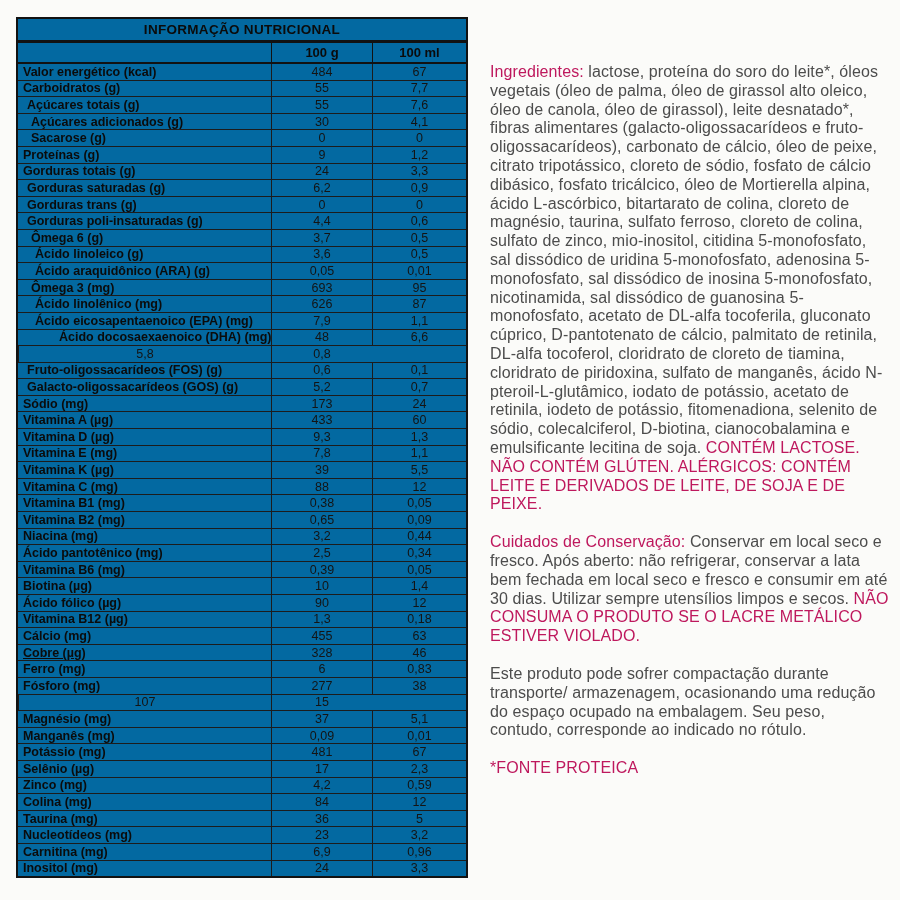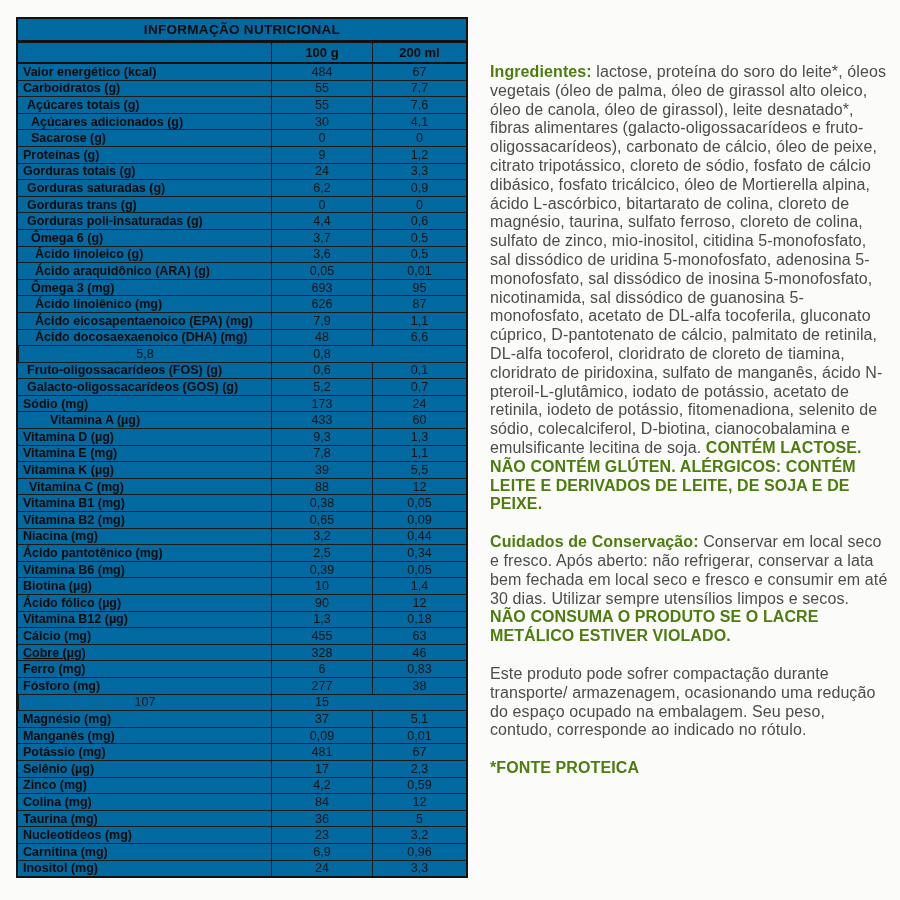--- a/index.html
+++ b/index.html
@@ -45,31 +45,31 @@
     display:flex;align-items:center;justify-content:center;
     font-size:12.5px;font-weight:normal;color:#141414;
   }
   
   .info-col{
     position:absolute;left:490px;top:63px;width:399px;
     font-size:16px;line-height:18.8px;color:#4c4c4c;
     letter-spacing:.1px;
   }
   .info-col p{margin:0 0 19px 0;}
-  .info-col b{color:#4d7c0f;font-weight:bold;}
+  .info-col b{color:#be185d;font-weight:normal;}
 </style>
 </head>
 <body>
 
 <div class="nutri-table">
   <div class="t-title">INFORMAÇÃO NUTRICIONAL</div>
   <div class="t-head">
     <div class="hc"></div>
     <div class="hc h100g">100 g</div>
-    <div class="hc">200 ml</div>
+    <div class="hc">100 ml</div>
   </div>
   <div class="t-body">
       <div class="t-row">
         <div class="lbl" style="padding-left: 5px;">Valor energético (kcal)</div>
         <div class="val">484</div>
         <div class="val">67</div>
       </div>
       <div class="t-row">
         <div class="lbl" style="padding-left: 5px;">Carboidratos (g)</div>
         <div class="val">55</div>
@@ -139,21 +139,21 @@
         <div class="lbl" style="padding-left: 17px;">Ácido linolênico (mg)</div>
         <div class="val">626</div>
         <div class="val">87</div>
       </div>
       <div class="t-row">
         <div class="lbl" style="padding-left: 17px;">Ácido eicosapentaenoico (EPA) (mg)</div>
         <div class="val">7,9</div>
         <div class="val">1,1</div>
       </div>
       <div class="t-row">
-        <div class="lbl" style="padding-left: 17px;">Ácido docosaexaenoico (DHA) (mg)</div>
+        <div class="lbl" style="padding-left: 17px; margin-left: 24px;">Ácido docosaexaenoico (DHA) (mg)</div>
         <div class="val">48</div>
         <div class="val">6,6</div>
       </div>
       <div class="t-row">
         <div class="val">5,8</div>
         <div class="val">0,8</div>
       </div>
       <div class="t-row">
         <div class="lbl" style="padding-left: 9px;">Fruto-oligossacarídeos (FOS) (g)</div>
         <div class="val">0,6</div>
@@ -163,41 +163,41 @@
         <div class="lbl" style="padding-left: 9px;">Galacto-oligossacarídeos (GOS) (g)</div>
         <div class="val">5,2</div>
         <div class="val">0,7</div>
       </div>
       <div class="t-row">
         <div class="lbl" style="padding-left: 5px;">Sódio (mg)</div>
         <div class="val">173</div>
         <div class="val">24</div>
       </div>
       <div class="t-row">
-        <div class="lbl" style="padding-left: 5px; margin-left: 27px;">Vitamina A (µg)</div>
+        <div class="lbl" style="padding-left: 5px;">Vitamina A (µg)</div>
         <div class="val">433</div>
         <div class="val">60</div>
       </div>
       <div class="t-row">
         <div class="lbl" style="padding-left: 5px;">Vitamina D (µg)</div>
         <div class="val">9,3</div>
         <div class="val">1,3</div>
       </div>
       <div class="t-row">
         <div class="lbl" style="padding-left: 5px;">Vitamina E (mg)</div>
         <div class="val">7,8</div>
         <div class="val">1,1</div>
       </div>
       <div class="t-row">
         <div class="lbl" style="padding-left: 5px;">Vitamina K (µg)</div>
         <div class="val">39</div>
         <div class="val">5,5</div>
       </div>
       <div class="t-row">
-        <div class="lbl" style="padding-left: 11px;">Vitamina C (mg)</div>
+        <div class="lbl" style="padding-left: 5px;">Vitamina C (mg)</div>
         <div class="val">88</div>
         <div class="val">12</div>
       </div>
       <div class="t-row">
         <div class="lbl" style="padding-left: 5px;">Vitamina B1 (mg)</div>
         <div class="val">0,38</div>
         <div class="val">0,05</div>
       </div>
       <div class="t-row">
         <div class="lbl" style="padding-left: 5px;">Vitamina B2 (mg)</div>

